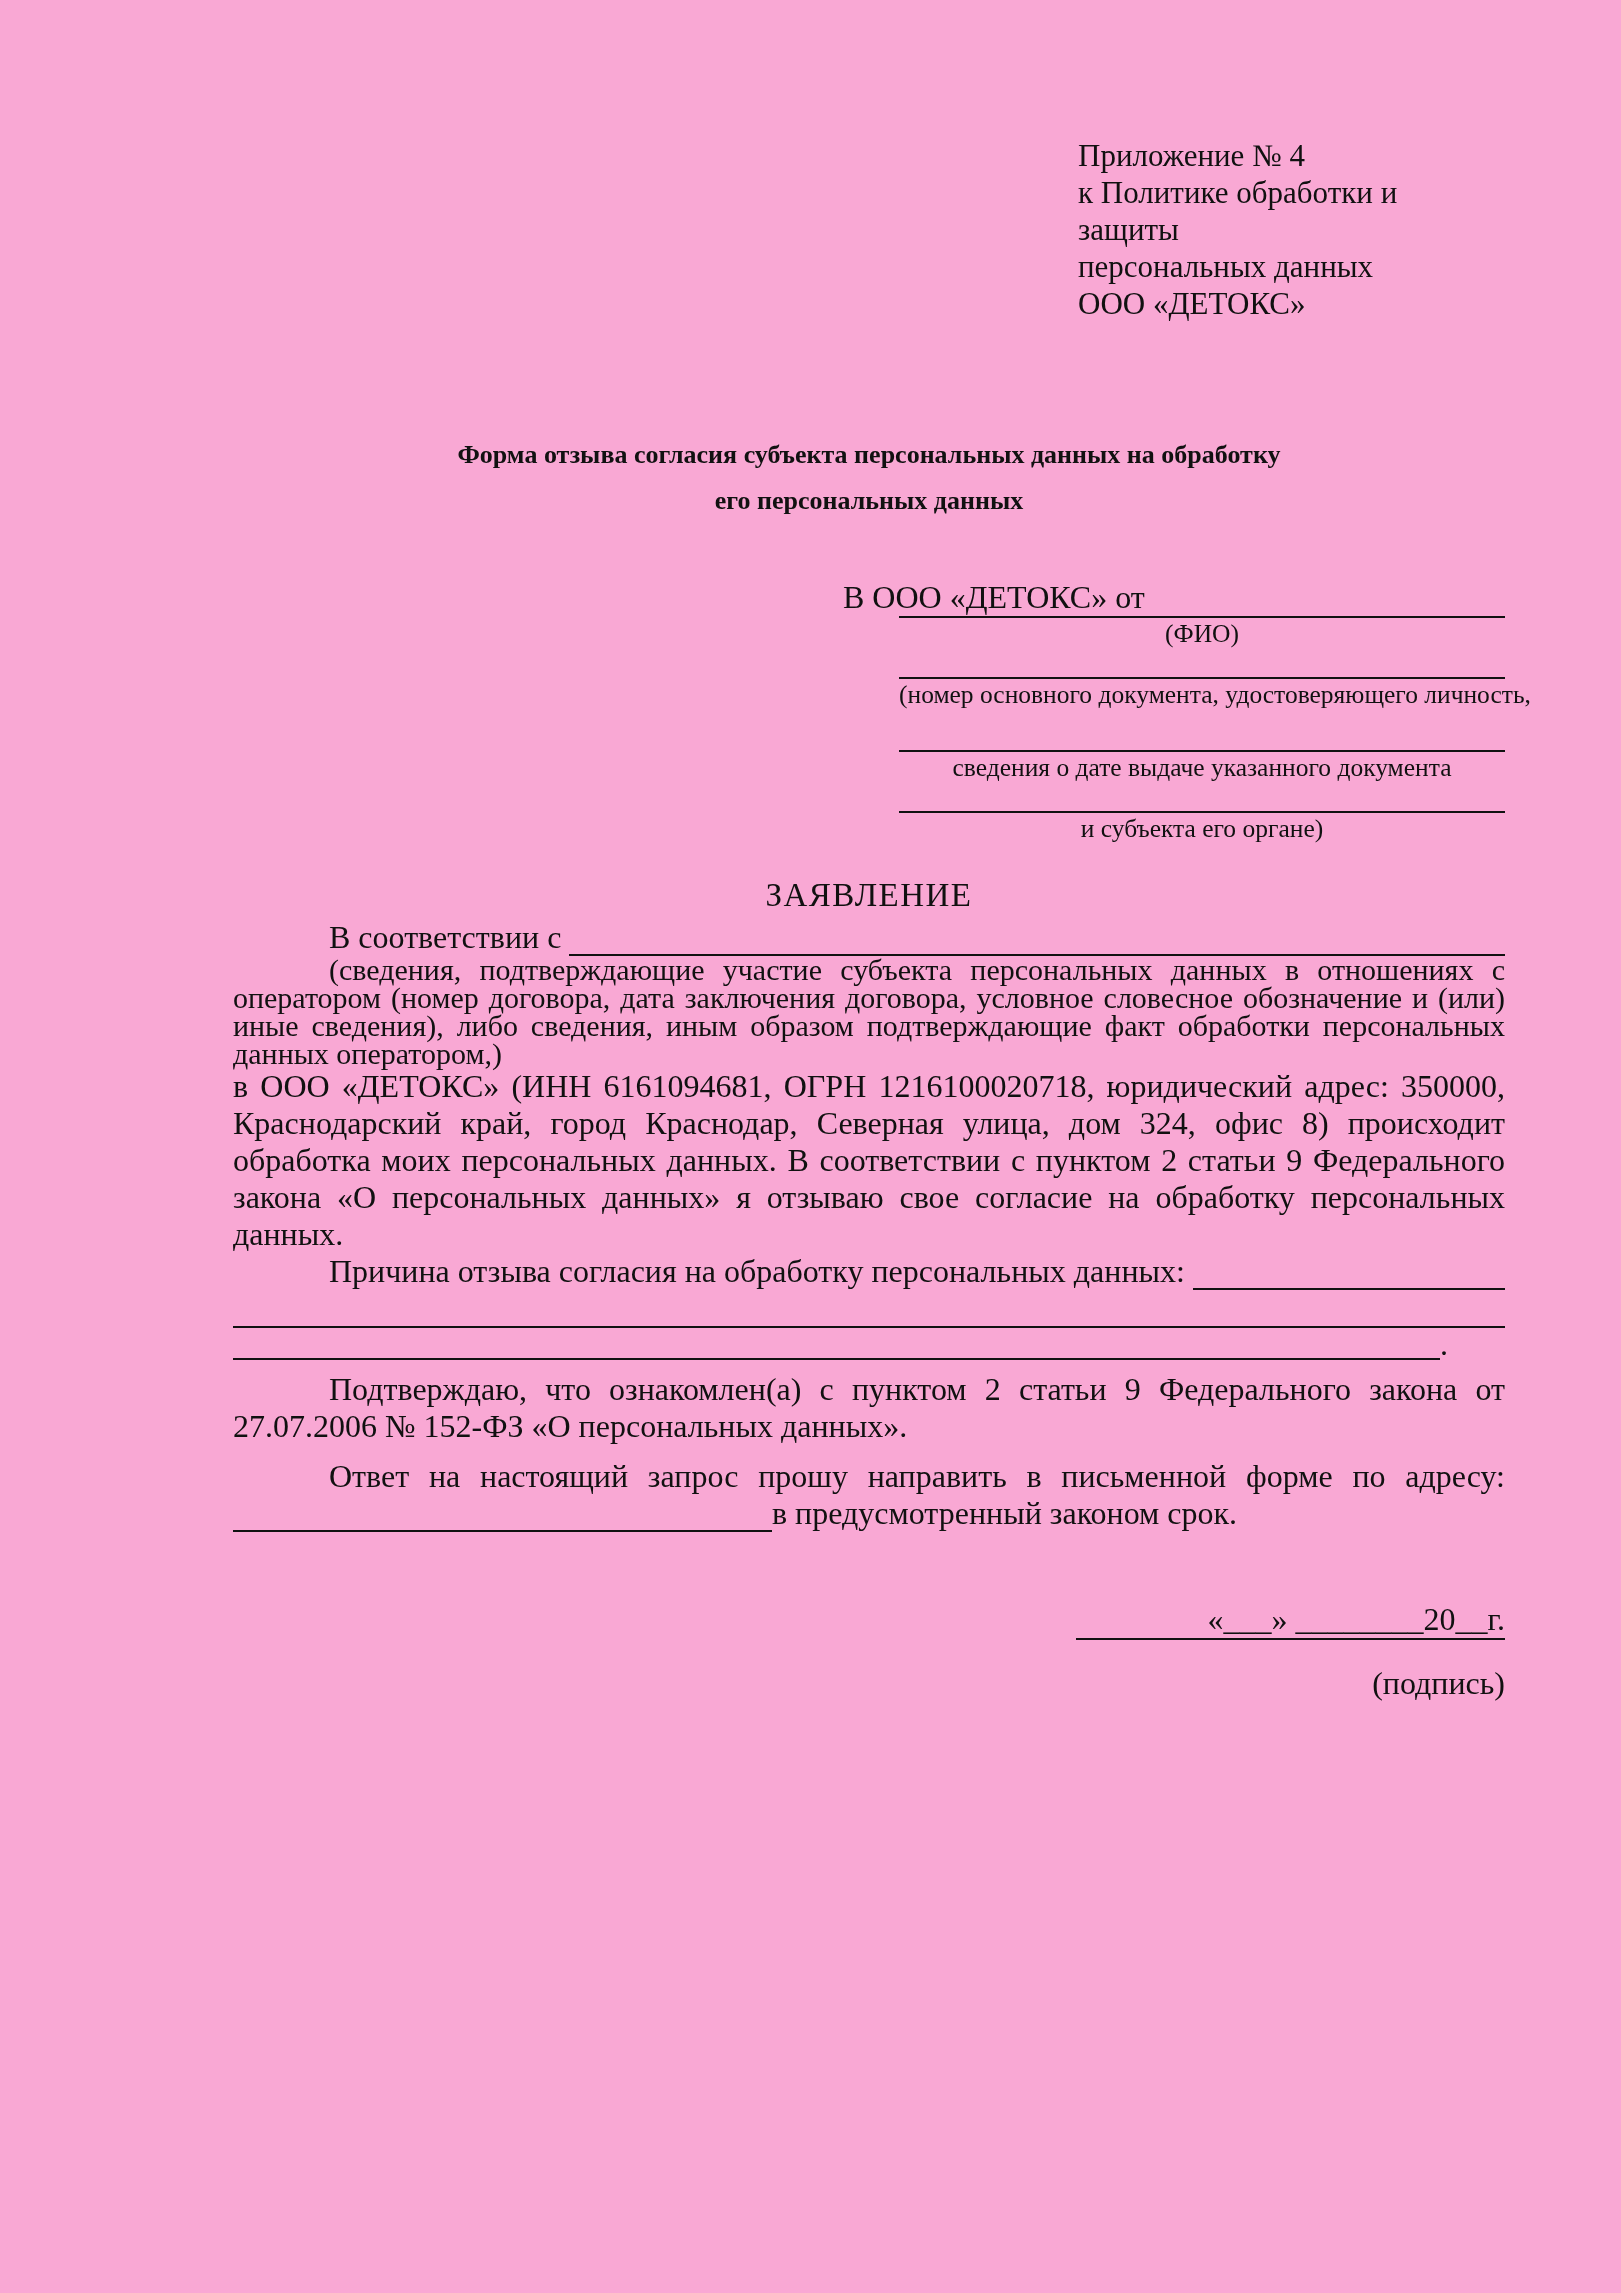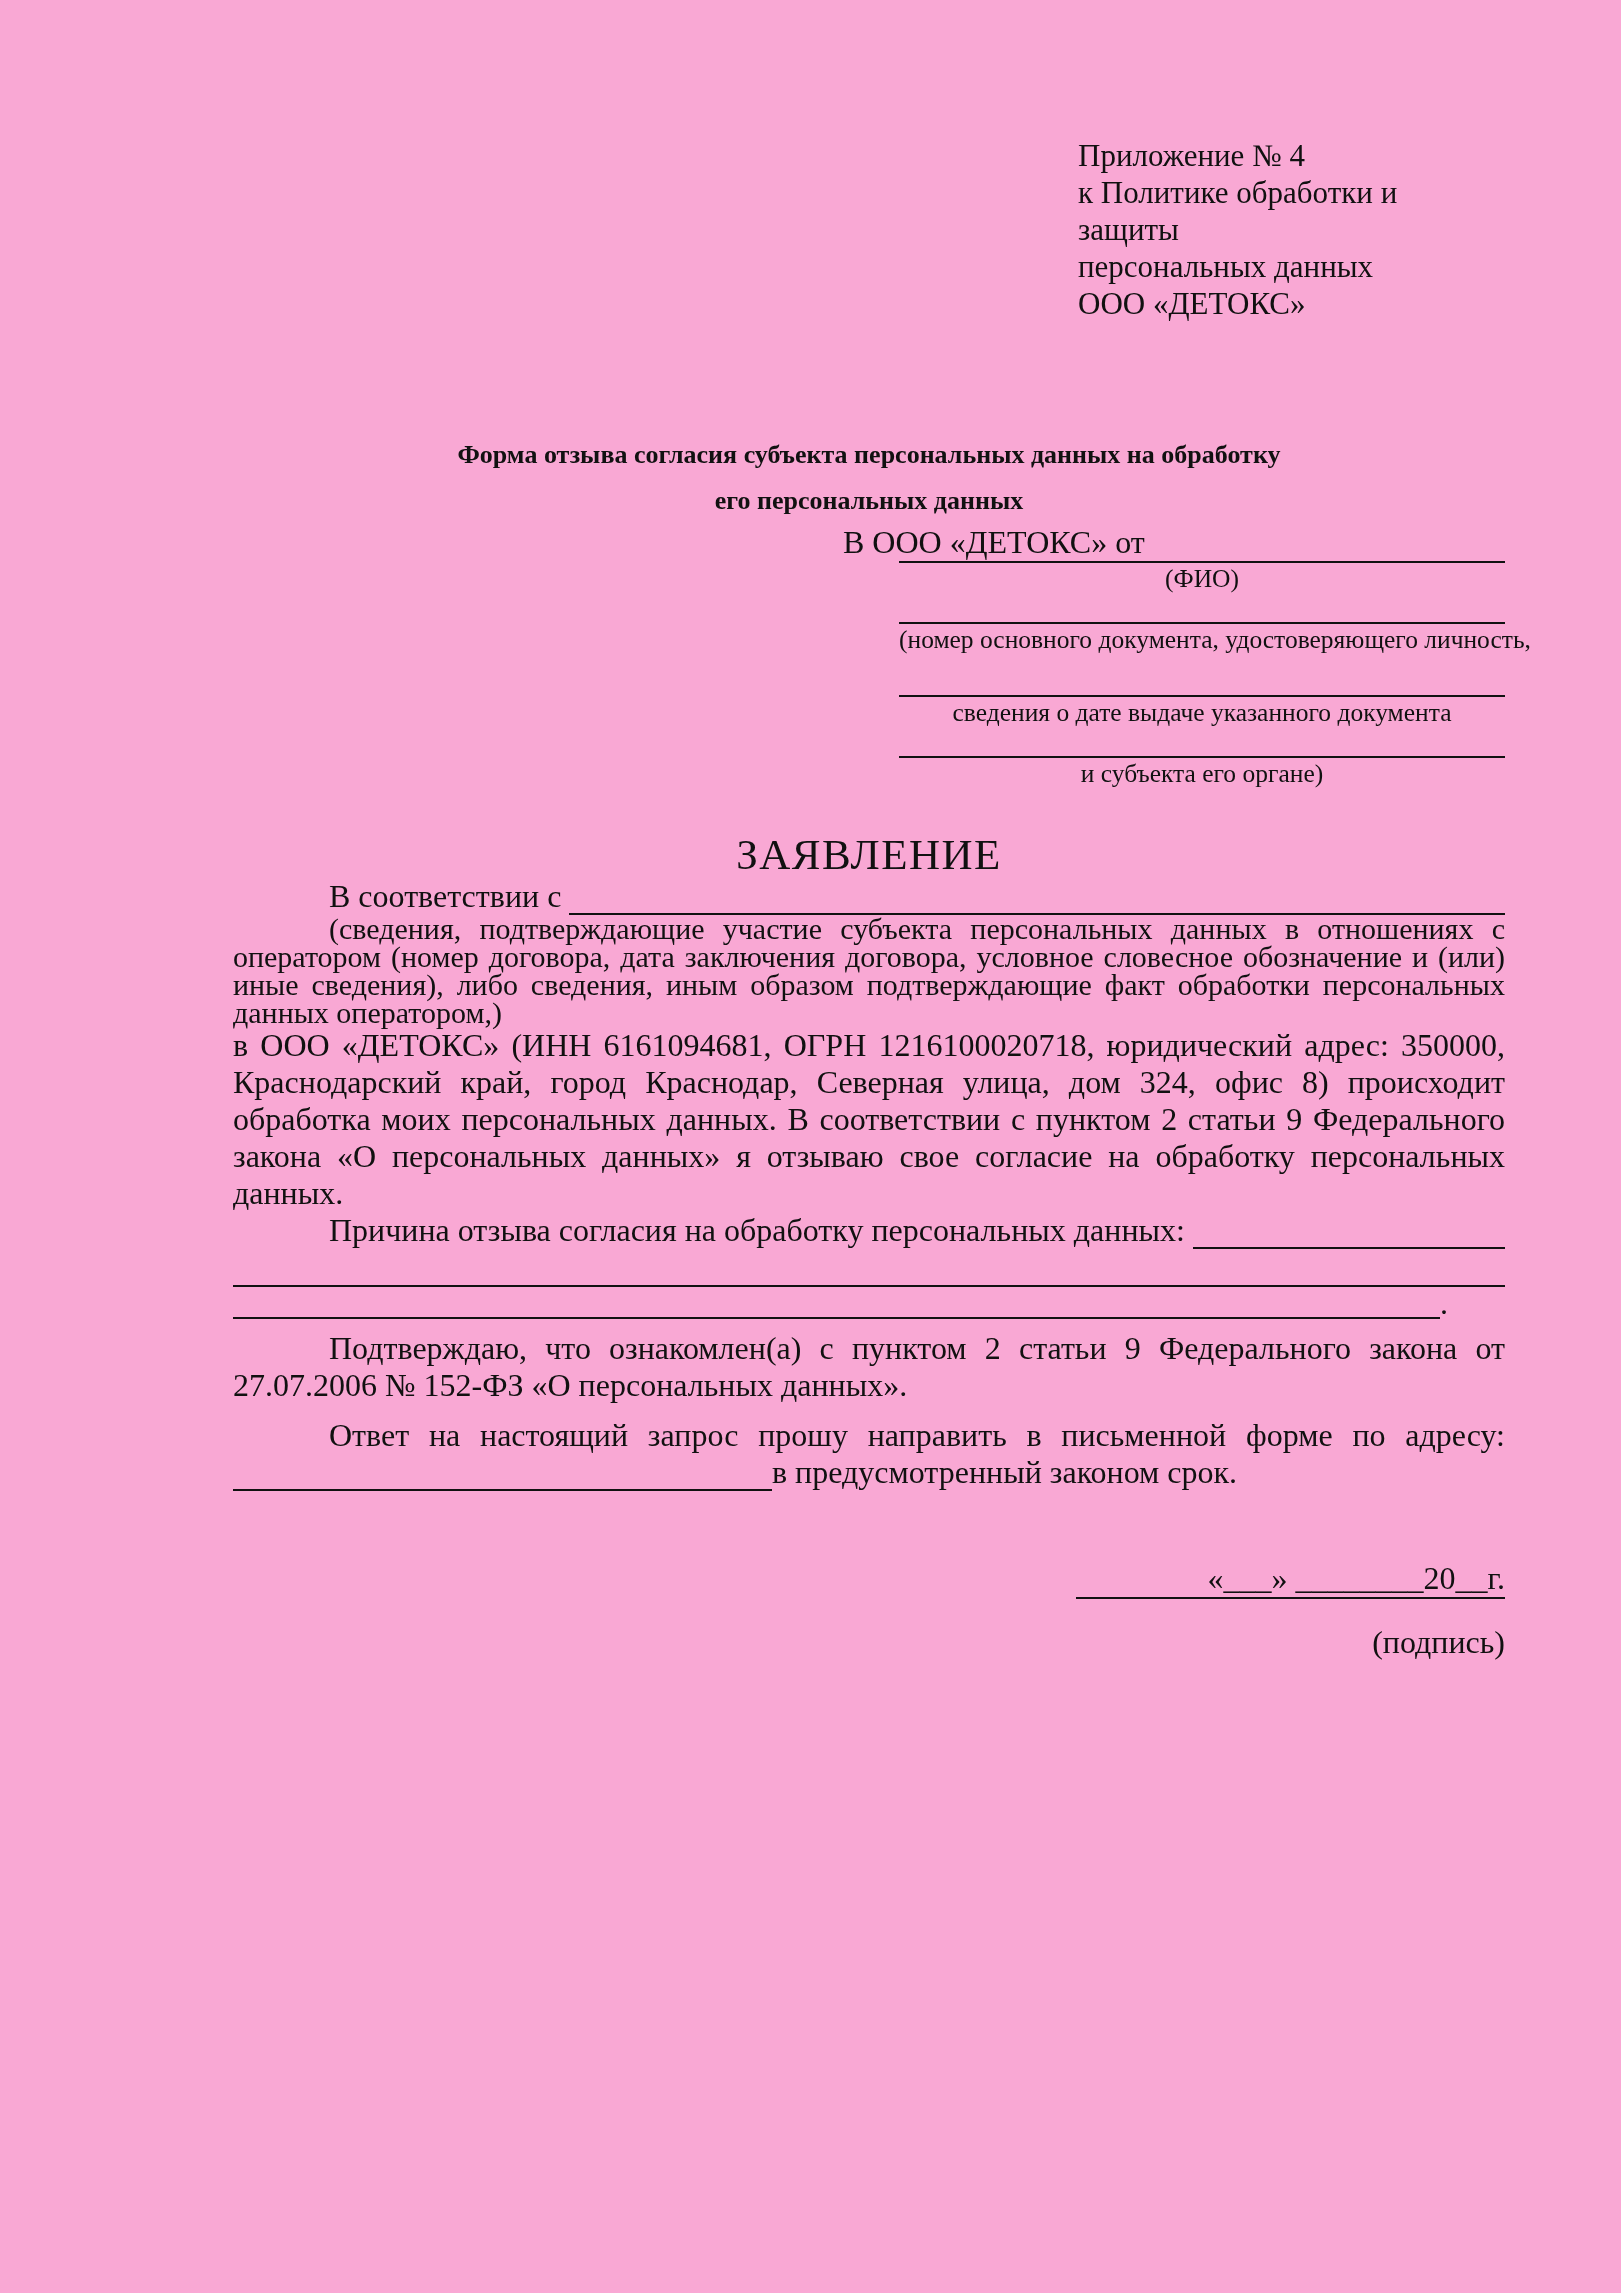--- a/index.html
+++ b/index.html
@@ -6,25 +6,25 @@
   body{width:1621px;height:2294px;}
   .page{
     position:relative;box-sizing:border-box;
     width:1621px;height:2294px;background:#f9a8d4;color:#111111;
     padding:137px 116px 0 233px;
     font-family:"Liberation Serif","DejaVu Serif",serif;
     font-size:32px;line-height:37px;
   }
   .appendix{width:427px;margin-left:auto;font-size:31px;line-height:37px;}
   .doc-title{margin-top:110px;text-align:center;font-weight:bold;font-size:26px;line-height:46px;}
-  .to-line{margin-left:610px;height:37px;white-space:nowrap;}
+  .to-line{margin-top:55px;margin-left:610px;height:37px;white-space:nowrap;}
   .field{width:606px;margin-left:auto;border-top:2.9px solid #111;
          text-align:center;font-size:25.5px;line-height:32px;white-space:nowrap;}
   .f2{margin-top:27.4px}.f3{margin-top:39px}.f4{margin-top:26.5px}
-  .heading{margin-top:45px;text-align:center;font-size:43px;line-height:39px;letter-spacing:1.5px;}
+  .heading{margin-top:31px;text-align:center;font-size:33px;line-height:39px;letter-spacing:1.5px;}
   .flexline{display:flex;align-items:flex-end;height:37px;}
   .indent-pfx{padding-left:96px;white-space:nowrap;}
   .fill-line{flex:1;border-bottom:2.9px solid #111;height:33px;margin-left:7.8px;}
   .intro{margin-top:3.9px;}
   .note{font-size:30px;line-height:28px;text-align:justify;text-indent:96px;}
   .body-par{text-align:justify;}
   .blank-row{display:flex;align-items:flex-end;height:32px;}
   .blank-full{width:100%;border-bottom:2.9px solid #111;height:32px;}
   .blank-part{width:calc(100% - 65px);border-bottom:2.9px solid #111;height:32px;}
   .b1{margin-top:5.9px;}

